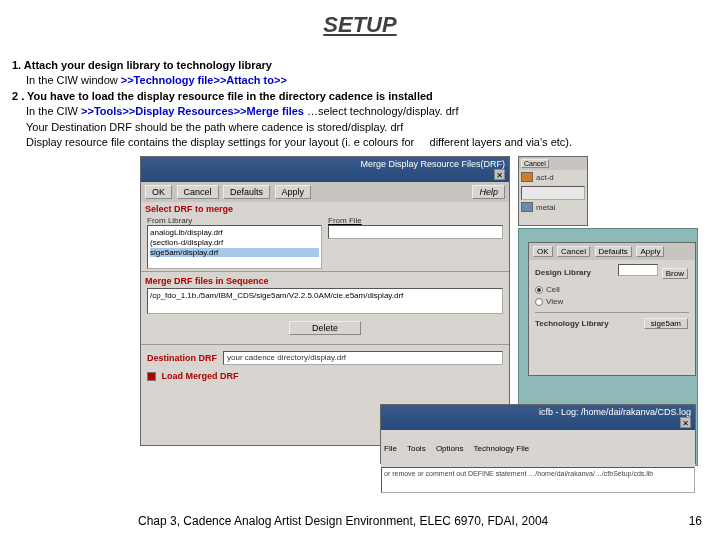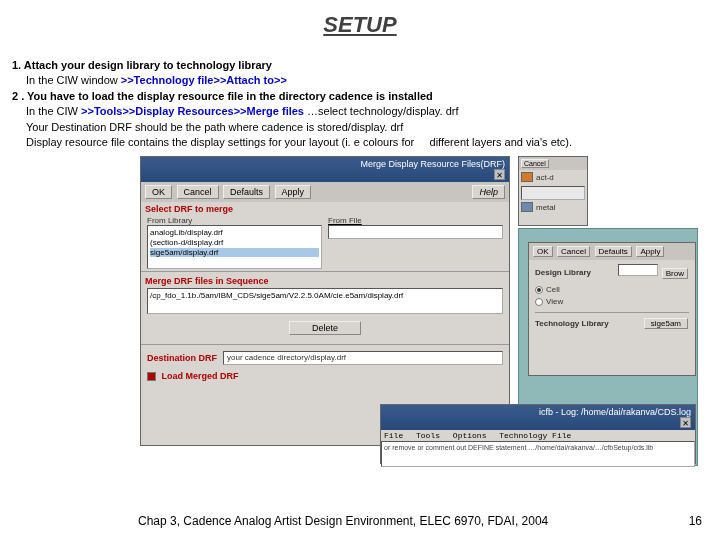--- a/index.html
+++ b/index.html
@@ -223,21 +223,21 @@
         <span class="btn" style="font-size:8px;padding:0 6px;">sige5am</span>
       </div>
     </div>
   </div>
 
   <div class="logwin" style="left:240px; top:248px; width:316px; height:60px;">
     <div class="win-title">
       <span>icfb - Log: /home/dai/rakanva/CDS.log</span>
       <span class="x">✕</span>
     </div>
-    <div style="background:#d8d4d0;padding:1px 3px;font-size:8px;font-family:Liberation Mono, monospace;">
+    <div style="background:#d8d4d0;padding:14px 3px;font-size:8px;">
       <span style="margin-right:8px;">File</span>
       <span style="margin-right:8px;">Tools</span>
       <span style="margin-right:8px;">Options</span>
       <span>Technology File</span>
     </div>
     <div class="txt" style="height:26px;">or remove or comment out DEFINE statement …/home/dai/rakanva/…/cfbSetup/cds.lib</div>
   </div>
 
 </div>
 

